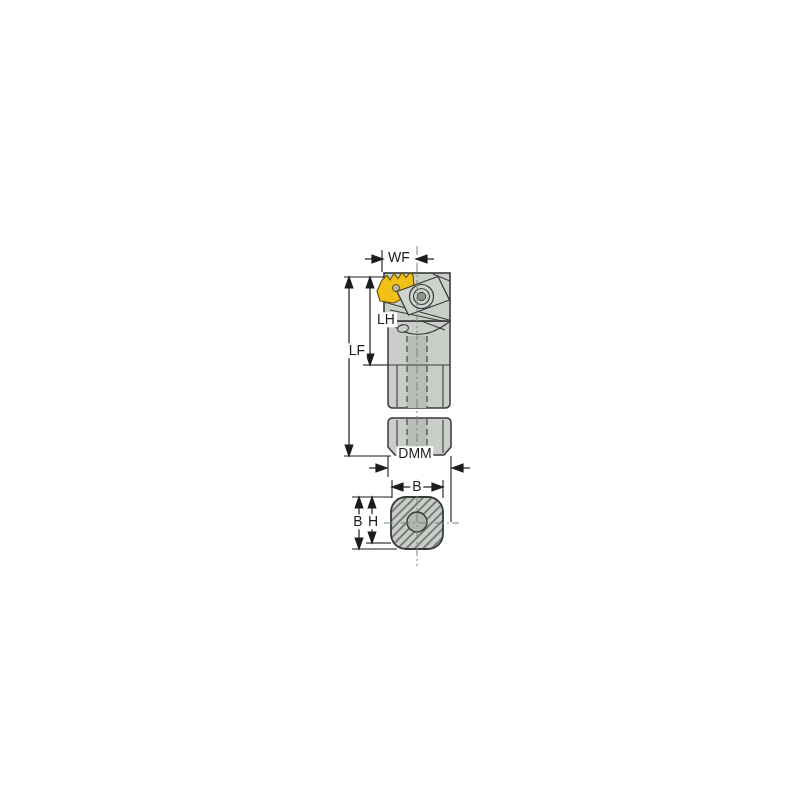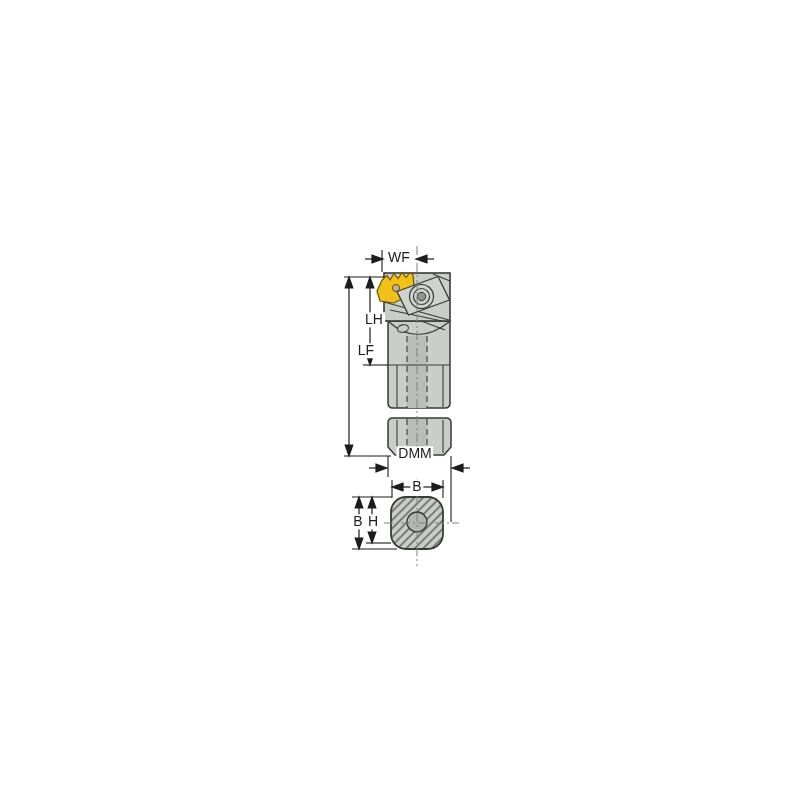--- a/index.html
+++ b/index.html
@@ -161,20 +161,20 @@
 
       <g>
         <line x1="372" y1="499" x2="372" y2="541"></line>
         <polygon points="372,497 368.2,508 375.8,508"></polygon>
         <polygon points="372,543 368.2,532 375.8,532"></polygon>
       </g>
     </g>
   </svg>
 
   <span class="dim-label" style="left:399px;top:258px">WF</span>
-  <span class="dim-label" style="left:374px;top:320px">LH</span>
-  <span class="dim-label" style="left:366px;top:351px">LF</span>
+  <span class="dim-label" style="left:386px;top:320px">LH</span>
+  <span class="dim-label" style="left:357px;top:351px">LF</span>
   <span class="dim-label" style="left:415px;top:454px">DMM</span>
   <span class="dim-label" style="left:417px;top:487px">B</span>
   <span class="dim-label" style="left:358px;top:522px">B</span>
   <span class="dim-label" style="left:373px;top:522px">H</span>
 
 </div>
 
 </body></html>

